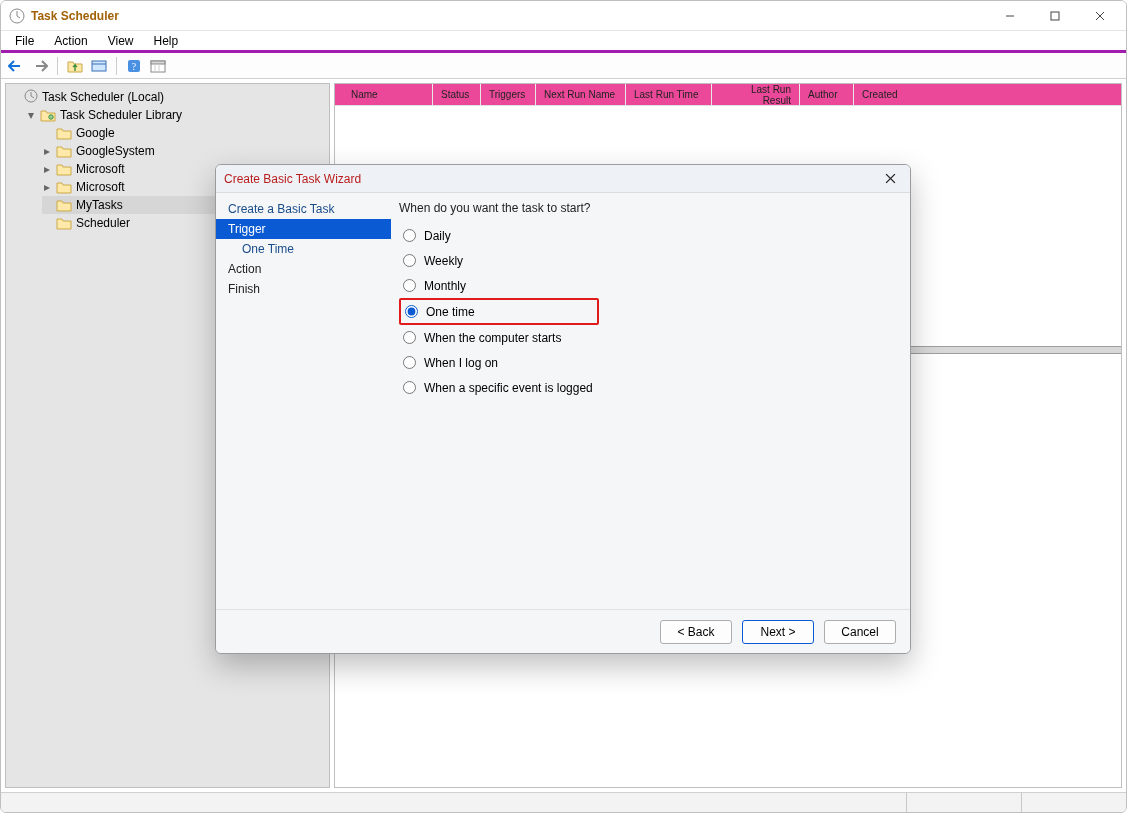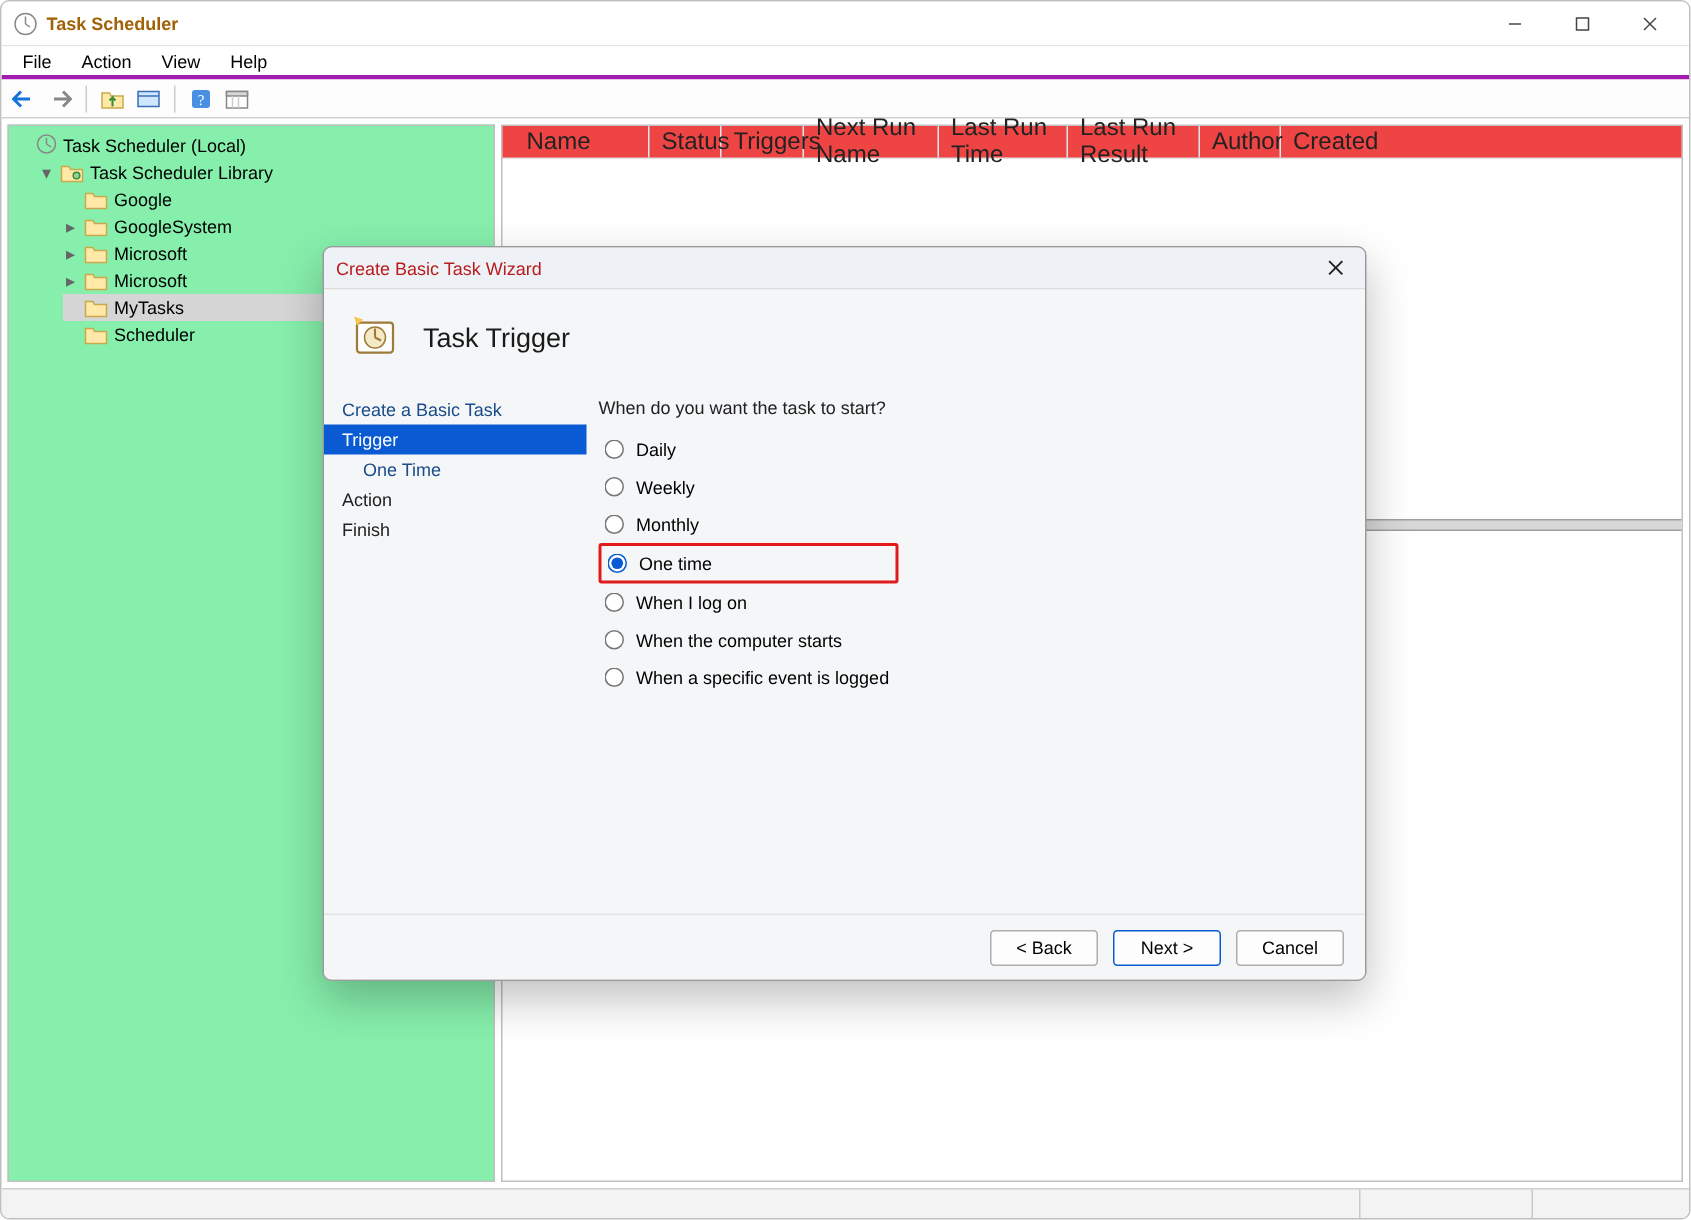--- a/index.html
+++ b/index.html
@@ -56,21 +56,21 @@
   
   .main {
     position:absolute;
     top:78px; left:0; right:0; bottom:20px;
     display:flex;
   }
   .tree-panel {
     width:325px;
     border:1px solid #bfbfbf;
     margin:4px 2px 4px 4px;
-    background:#86efac;
+    background:#e5e5e5;
     padding:4px 2px;
     overflow:auto;
   }
   .tree ul { list-style:none; margin:0; padding:0 0 0 16px; }
   .tree > ul { padding-left:2px; }
   .tree li { white-space:nowrap; }
   .tree .row { display:flex; align-items:center; height:18px; gap:4px; padding-right:6px; }
   .tree .row.selected { background:#d6d6d6; }
   .tree .exp { width:10px; height:10px; display:inline-flex; align-items:center; justify-content:center; color:#666; }
   .tree .exp.empty { visibility:hidden; }
@@ -81,24 +81,25 @@
     margin:4px 4px 4px 2px;
     border:1px solid #bfbfbf;
     background:#fff;
     display:flex;
     flex-direction:column;
   }
   .list-header {
     display:flex;
     height:22px;
     border-bottom:1px solid #e1e1e1;
-    background:#ef4444;
-    font-size:16px;
+    background:#ec4899;
+    font-size:10px;
     align-items:center;
     padding-left:8px;
+    text-align:right;
   }
   .list-header .col { padding:0 8px; color:#222; border-right:1px solid #e8e8e8; height:100%; display:flex; align-items:center; }
   .list-header .col:last-child { border-right:none; }
   .content-split { flex:1; position:relative; }
   .content-split::after {
     
     content:"";
     position:absolute;
     left:0; right:0; top:240px;
     height:6px;
@@ -391,32 +392,20 @@
   <div class="dlg-title">
     <span>Create Basic Task Wizard</span>
     <span class="spacer"></span>
     <div class="dlg-close">
       <svg width="11" height="11" viewBox="0 0 10 10">
           <line x1="1" y1="1" x2="9" y2="9" stroke="#222" stroke-width="1.2"></line>
           <line x1="9" y1="1" x2="1" y2="9" stroke="#222" stroke-width="1.2"></line>
         </svg>
     </div>
   </div>
-  <div class="dlg-header">
-    <span class="icon-box">
-      <svg viewBox="0 0 36 36">
-          <rect x="6" y="8" width="24" height="20" rx="2" fill="#fff" stroke="#9e7b39" stroke-width="1.5"></rect>
-          <circle cx="18" cy="18" r="7" fill="#f4eac8" stroke="#9e7b39"></circle>
-          <line x1="18" y1="18" x2="18" y2="12" stroke="#9e7b39" stroke-width="1.4"></line>
-          <line x1="18" y1="18" x2="22" y2="20" stroke="#9e7b39" stroke-width="1.4"></line>
-          <polygon points="4,4 10,6 6,10" fill="#f7c64a"></polygon>
-        </svg>
-    </span>
-    <span class="big-title">Task Trigger</span>
-  </div>
   <div class="dlg-body">
     <div class="dlg-steps">
       <div class="step">Create a Basic Task</div>
       <div class="step selected">Trigger</div>
       <div class="step sub">One Time</div>
       <div class="step plain">Action</div>
       <div class="step plain">Finish</div>
     </div>
     <div class="dlg-content">
       <div class="prompt">When do you want the task to start?</div>
@@ -431,25 +420,25 @@
       <label class="radio-row">
           <input type="radio" name="trig" style="">
           <span>Monthly</span>
         </label>
       <label class="radio-row highlight">
           <input type="radio" name="trig" checked="" style="">
           <span>One time</span>
         </label>
       <label class="radio-row">
           <input type="radio" name="trig" style="">
+          <span>When the computer starts</span>
+        </label>
+      <label class="radio-row">
+          <input type="radio" name="trig" style="">
           <span>When I log on</span>
-        </label>
-      <label class="radio-row">
-          <input type="radio" name="trig" style="">
-          <span>When the computer starts</span>
         </label>
       <label class="radio-row">
           <input type="radio" name="trig" style="">
           <span>When a specific event is logged</span>
         </label>
     </div>
   </div>
   <div class="dlg-buttons">
     <button class="btn">&lt; Back</button>
     <button class="btn primary">Next &gt;</button>

